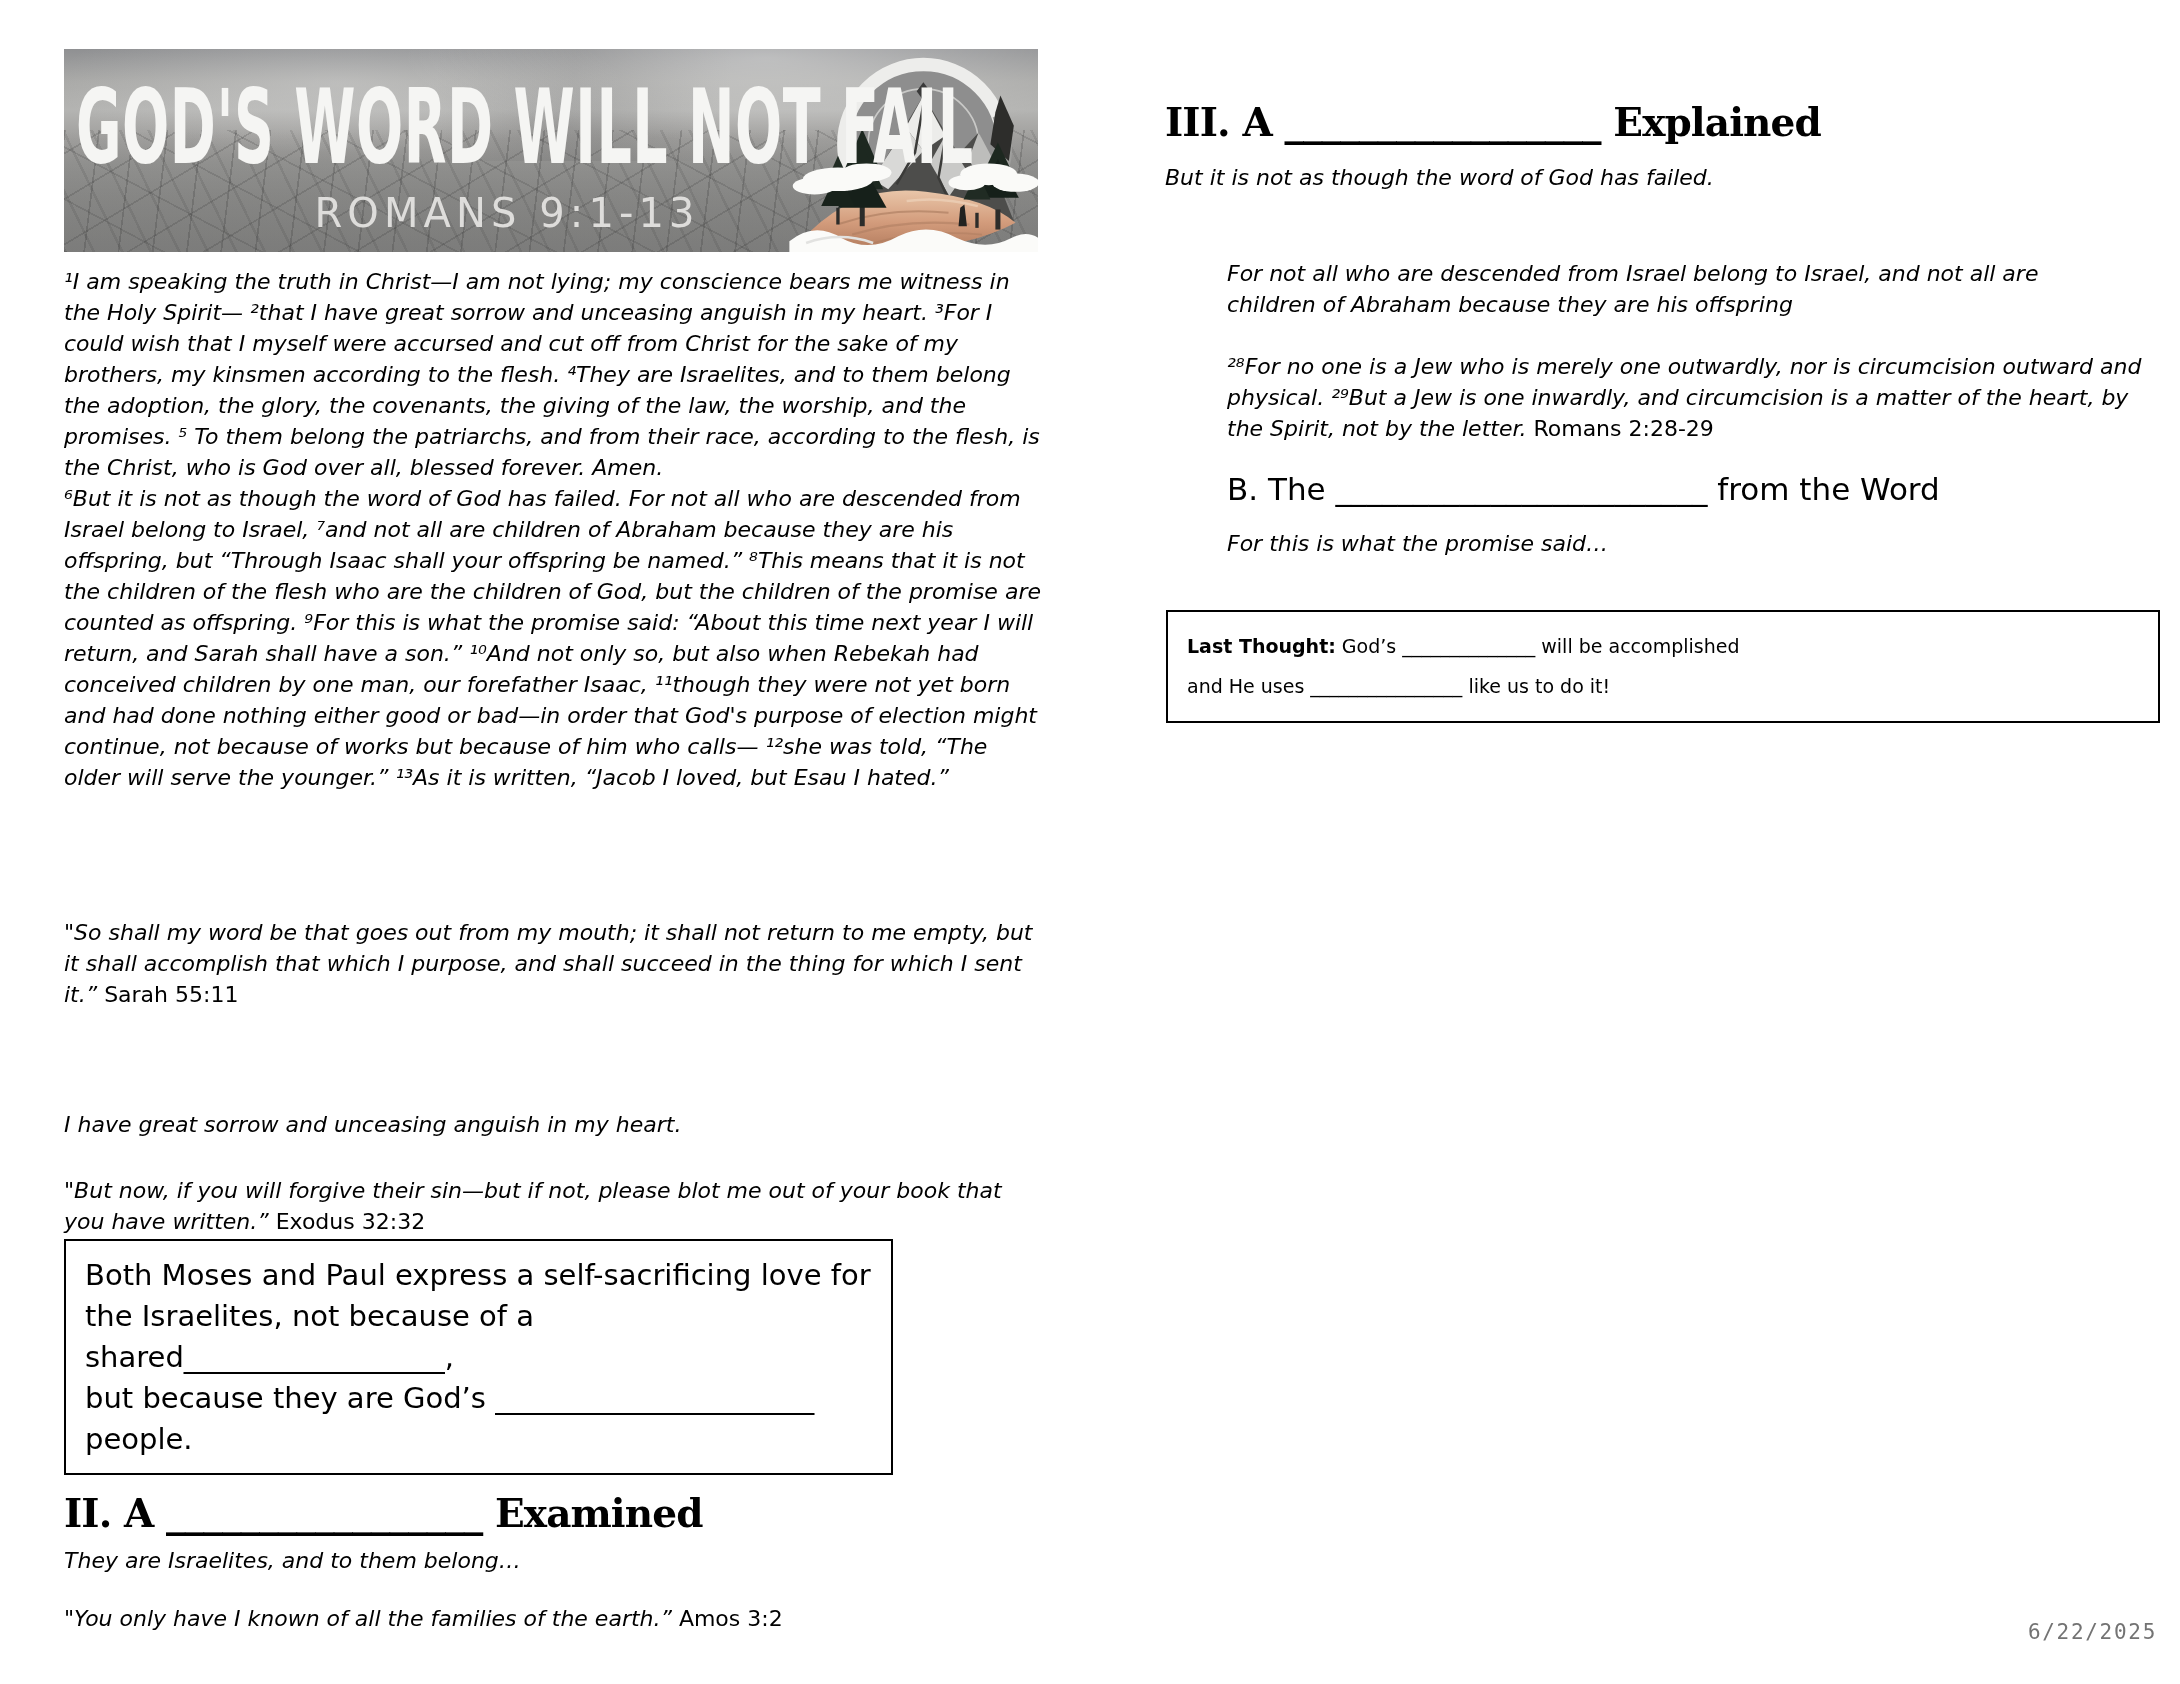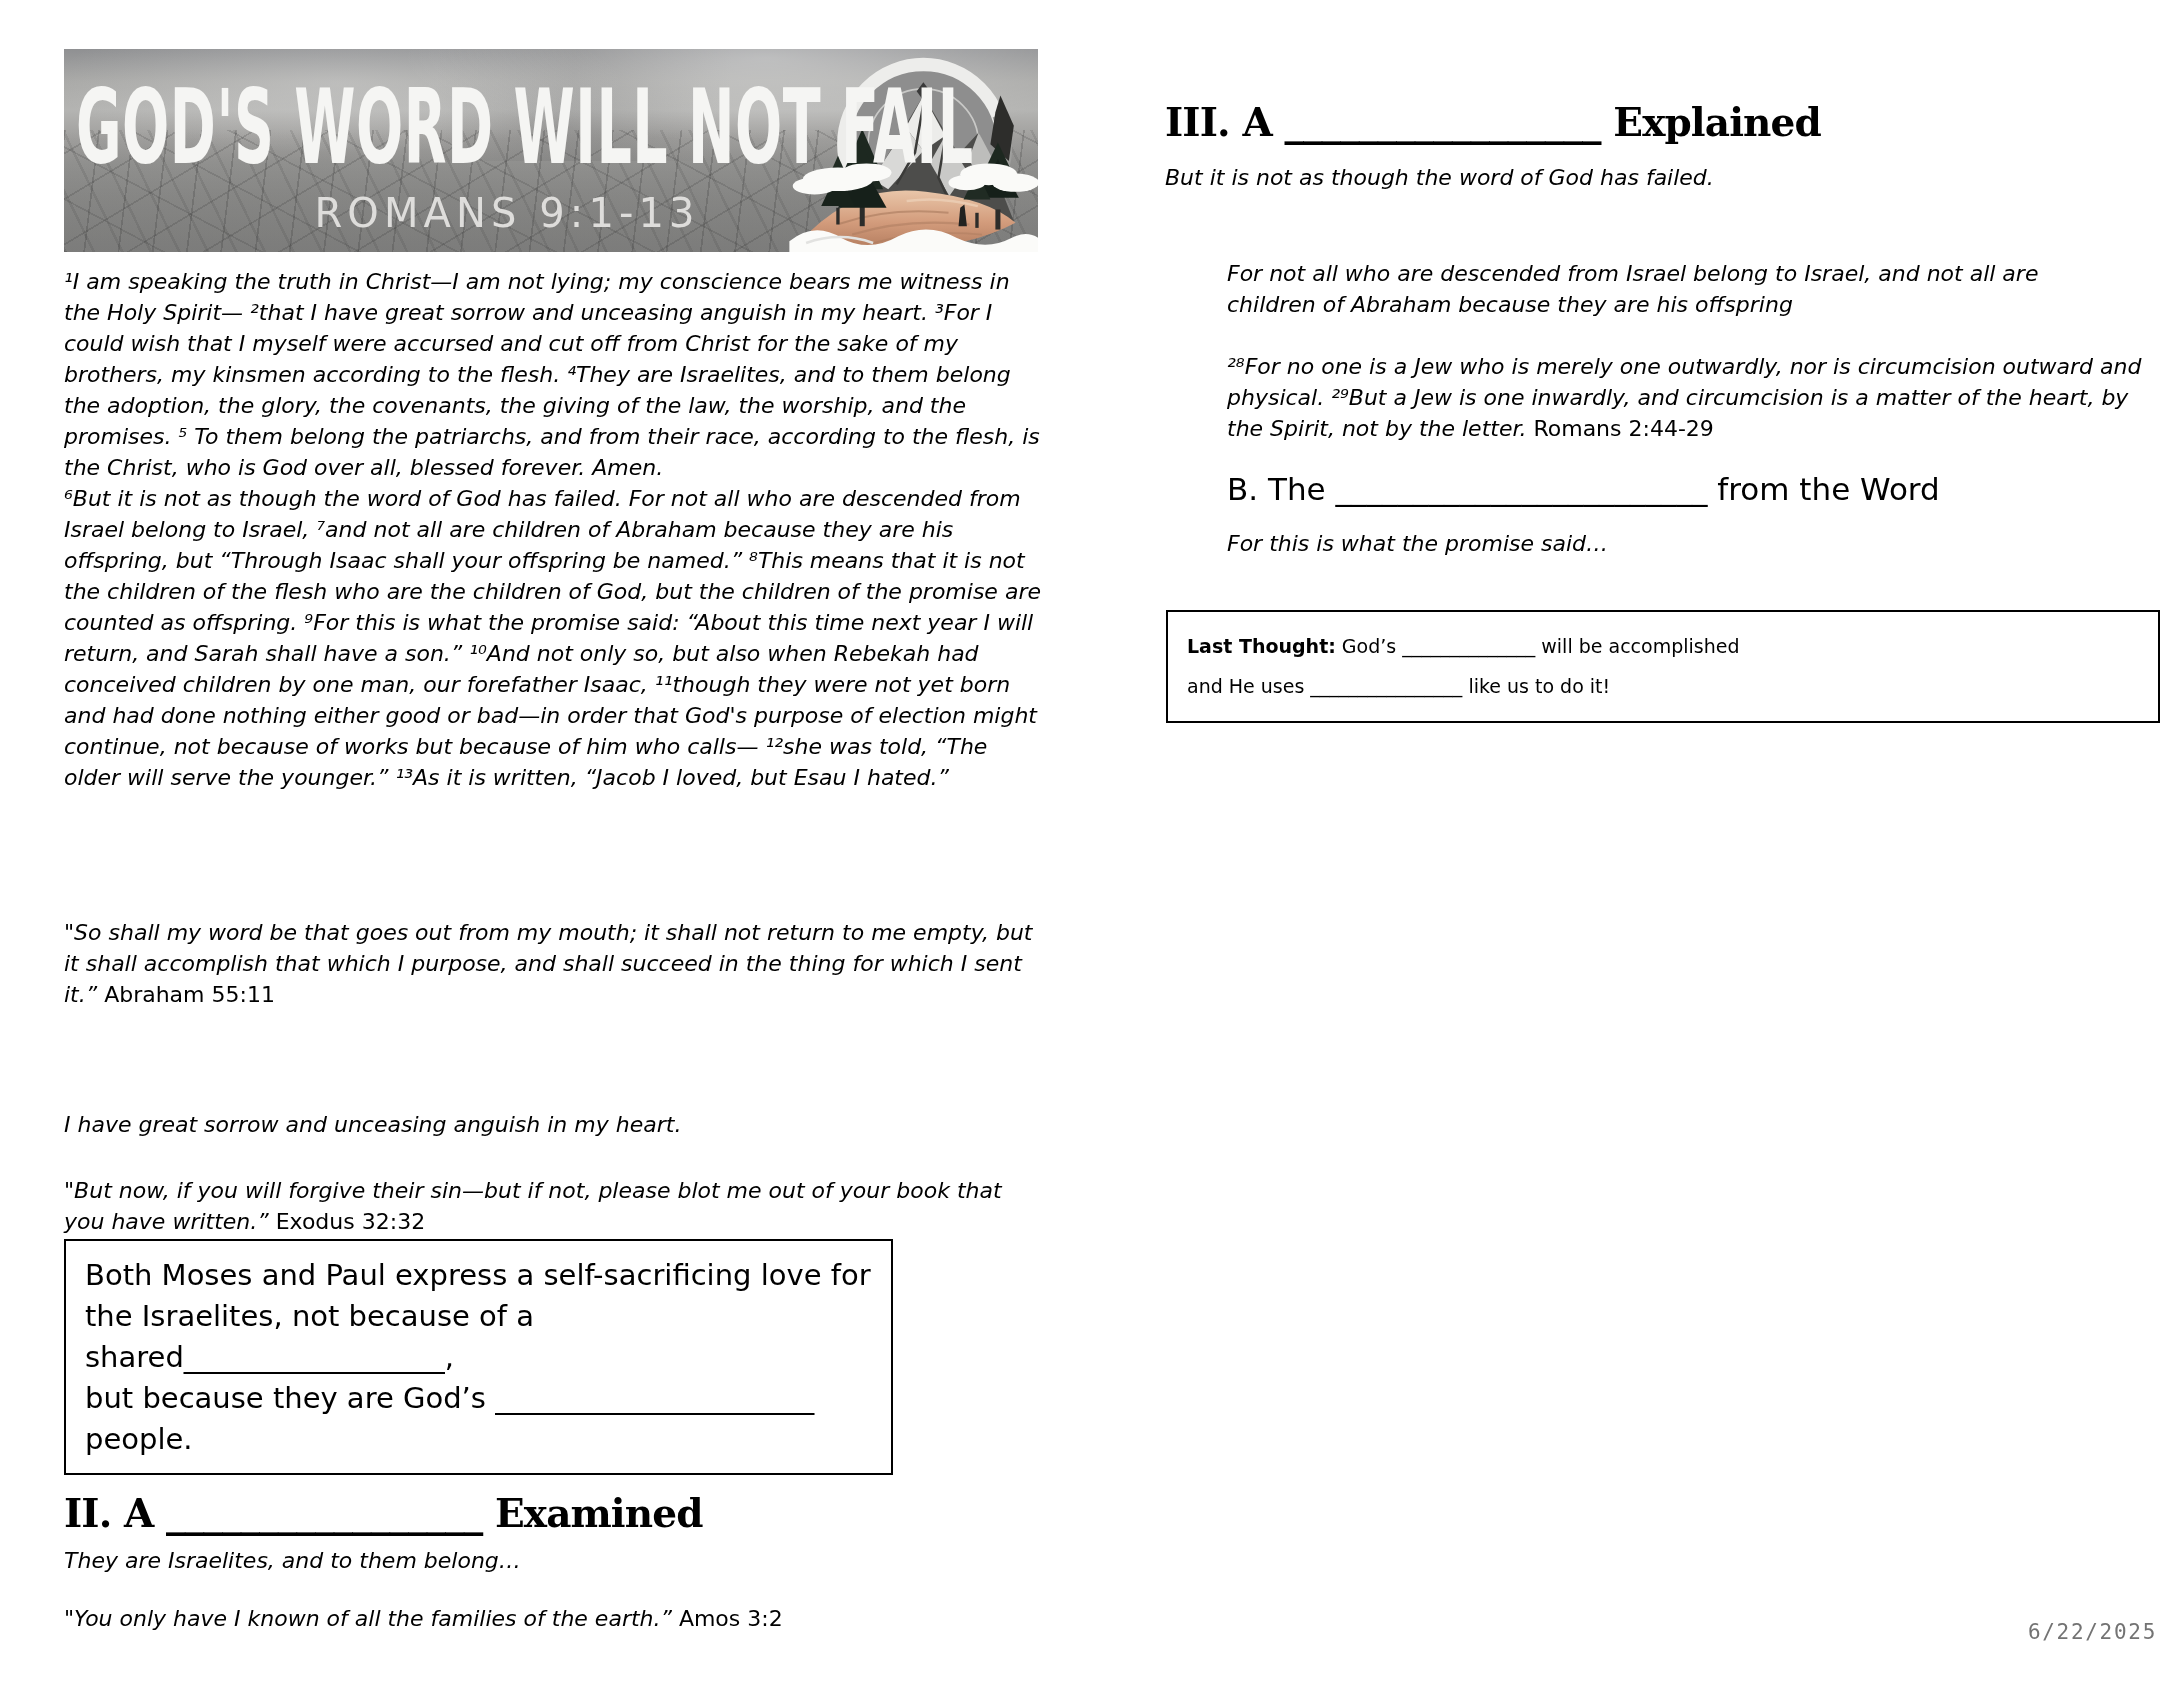--- a/index.html
+++ b/index.html
@@ -163,21 +163,21 @@
     <div class="banner-title">GOD'S WORD WILL NOT FAIL</div>
     <div class="banner-subtitle">ROMANS 9:1-13</div>
   </div>
 
   <div class="scripture">
     <p>¹I am speaking the truth in Christ—I am not lying; my conscience bears me witness in the Holy Spirit— ²that I have great sorrow and unceasing anguish in my heart. ³For I could wish that I myself were accursed and cut off from Christ for the sake of my brothers, my kinsmen according to the flesh. ⁴They are Israelites, and to them belong the adoption, the glory, the covenants, the giving of the law, the worship, and the promises. ⁵ To them belong the patriarchs, and from their race, according to the flesh, is the Christ, who is God over all, blessed forever. Amen.</p>
     <p>⁶But it is not as though the word of God has failed. For not all who are descended from Israel belong to Israel, ⁷and not all are children of Abraham because they are his offspring, but “Through Isaac shall your offspring be named.” ⁸This means that it is not the children of the flesh who are the children of God, but the children of the promise are counted as offspring. ⁹For this is what the promise said: “About this time next year I will return, and Sarah shall have a son.” ¹⁰And not only so, but also when Rebekah had conceived children by one man, our forefather Isaac, ¹¹though they were not yet born and had done nothing either good or bad—in order that God's purpose of election might continue, not because of works but because of him who calls— ¹²she was told, “The older will serve the younger.” ¹³As it is written, “Jacob I loved, but Esau I hated.”</p>
   </div>
 
   <div class="body-it isa">
-    <span>"So shall my word be that goes out from my mouth; it shall not return to me empty, but it shall accomplish that which I purpose, and shall succeed in the thing for which I sent it.” </span><span class="ref">Abraham 55:11</span>
+    <span>"So shall my word be that goes out from my mouth; it shall not return to me empty, but it shall accomplish that which I purpose, and shall succeed in the thing for which I sent it.” </span><span class="ref">Sarah 55:11</span>
   </div>
 
   <div class="body-it s1sub">I have great sorrow and unceasing anguish in my heart.</div>
   <div class="body-it s1qt">
     <span>"But now, if you will forgive their sin—but if not, please blot me out of your book that you have written.” </span><span class="ref">Exodus 32:32</span>
   </div>
 
   <div class="box1">
     <span class="line">Both Moses and Paul express a self-sacrificing love for</span>
     <span class="line">the Israelites, not because of a shared__________________,</span>
@@ -189,21 +189,21 @@
   <div class="body-it s2qt">
     <span>"You only have I known of all the families of the earth.” </span><span class="ref">Amos 3:2</span>
   </div>
 
   <div class="sec-heading h3">III. A _________________ Explained</div>
   <div class="body-it s3sub">But it is not as though the word of God has failed.</div>
 
   <div class="body-it abody">For not all who are descended from Israel belong to Israel, and not all are children of Abraham because they are his offspring</div>
 
   <div class="body-it rom">
-    <span>²⁸For no one is a Jew who is merely one outwardly, nor is circumcision outward and physical. ²⁹But a Jew is one inwardly, and circumcision is a matter of the heart, by the Spirit, not by the letter. </span><span class="ref">Romans 2:44-29</span>
+    <span>²⁸For no one is a Jew who is merely one outwardly, nor is circumcision outward and physical. ²⁹But a Jew is one inwardly, and circumcision is a matter of the heart, by the Spirit, not by the letter. </span><span class="ref">Romans 2:28-29</span>
   </div>
 
   <div class="label-line blbl">B. The ________________________ from the Word</div>
   <div class="body-it bbody">For this is what the promise said…</div>
 
   <div class="lastbox">
     <span class="line"><span class="bold">Last Thought:</span><span> God’s ______________ will be accomplished</span></span>
     <span class="line">and He uses ________________ like us to do it!</span>
   </div>
 

